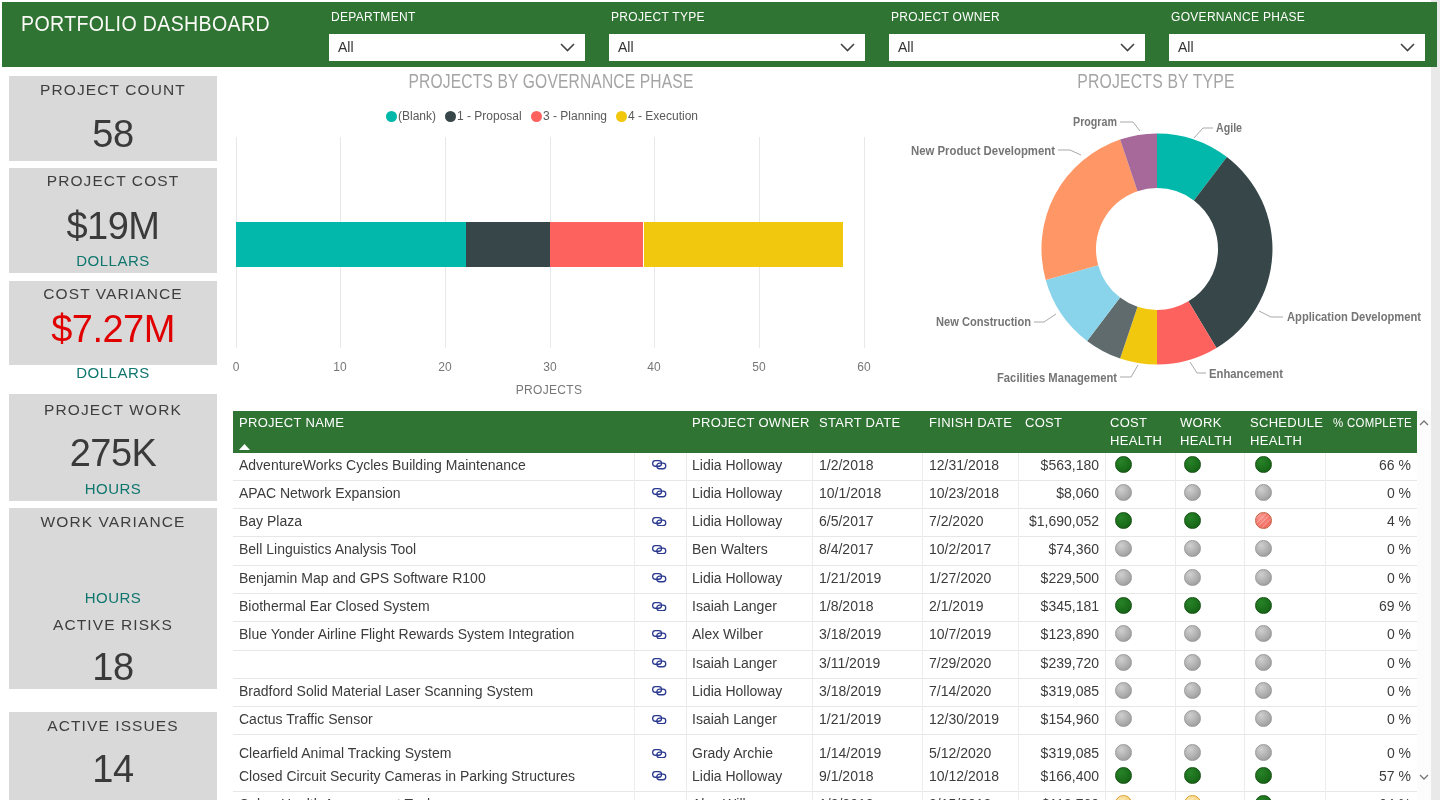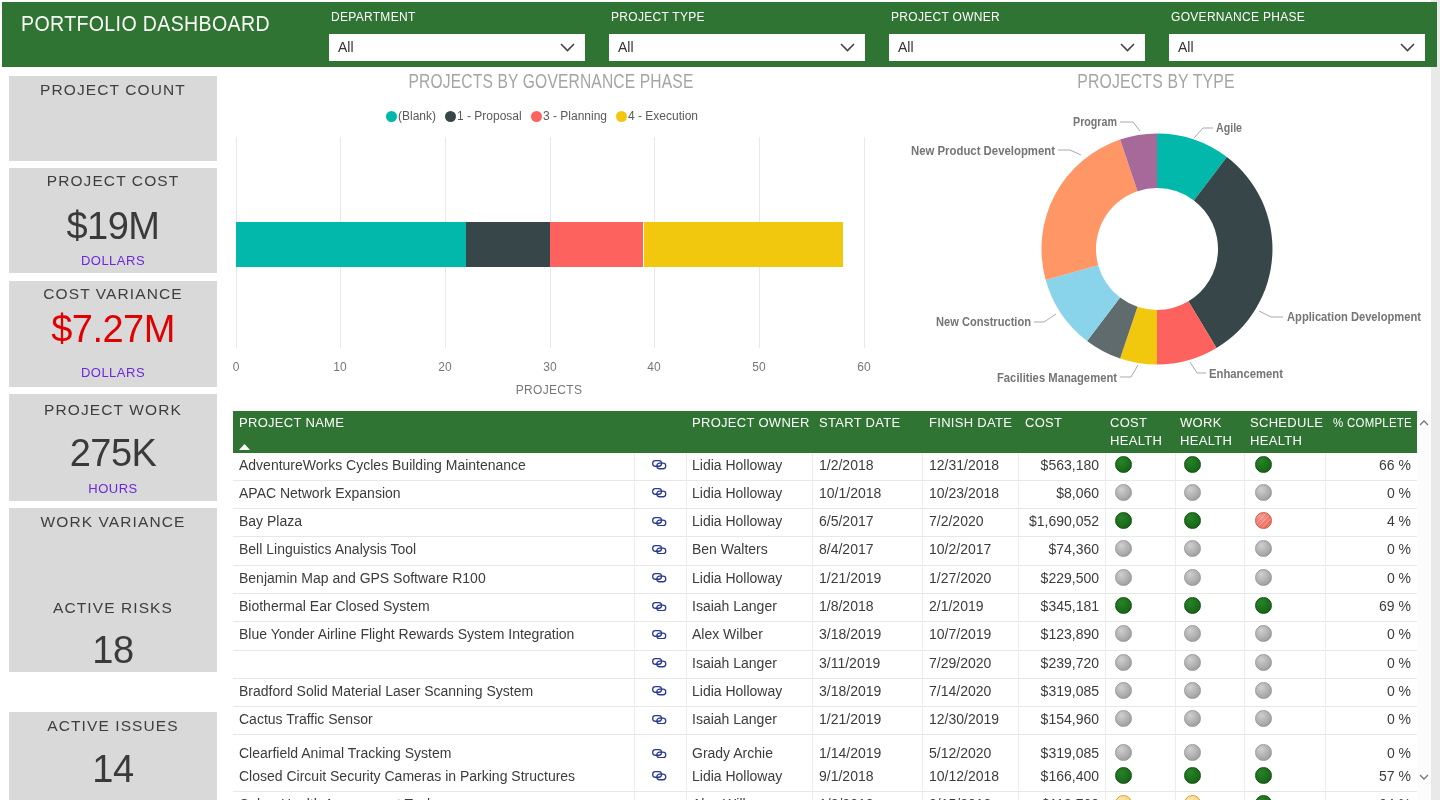--- a/index.html
+++ b/index.html
@@ -10,21 +10,21 @@
 .flabel{position:absolute;top:10px;font-size:12px;color:#FFF;letter-spacing:.3px}
 .fsel{position:absolute;top:34px;width:256px;height:27px;background:#FFF}
 .fsel span{position:absolute;left:9px;top:5px;font-size:14px;color:#333}
 .fsel svg{position:absolute;right:10px;top:9px}
 
 .card{position:absolute;left:9px;width:208px;background:#D9D9D9}
 .ct,.cv,.cu{position:absolute;left:0;width:208px;text-align:center;white-space:nowrap}
 .ct{font-size:15.5px;color:#3E3E3E;letter-spacing:1.1px;height:18px;line-height:18px}
 .cv{font-size:38px;color:#3A3A3A;letter-spacing:-.5px;height:44px;line-height:44px}
 .cv.red{color:#E00000}
-.cu{font-size:13px;color:#6d28d9;letter-spacing:.5px;height:15px;line-height:15px}
+.cu{font-size:15px;color:#0f766e;letter-spacing:.5px;height:15px;line-height:15px}
 
 .chtitle{position:absolute;font-size:20px;color:#A5A5A5;letter-spacing:.2px;white-space:nowrap}
 .gl{position:absolute;top:137px;width:1px;height:211px;background:#E8E8E8}
 .seg{position:absolute;top:222px;height:45px}
 .xlab{position:absolute;top:360px;width:40px;text-align:center;font-size:12px;color:#777}
 .leg{position:absolute;top:109px;font-size:12px;color:#5A5A5A;white-space:nowrap}
 .dot{display:inline-block;width:11px;height:11px;border-radius:50%;margin-right:1px;vertical-align:-1.5px}
 
 #thead{position:absolute;left:233px;top:411px;width:1184px;height:42px;background:#2F7432}
 .hc{position:absolute;font-size:13px;color:#FFF;line-height:17.5px;letter-spacing:.3px}
@@ -67,41 +67,42 @@
   </div>
 <div class="flabel" style="left:1171px">GOVERNANCE PHASE</div>
 <div class="fsel" style="left:1169px">
     <span>All</span>
     <svg width="15" height="9" viewBox="0 0 15 9">
       <path d="M1 1l6.5 6.5L14 1" stroke="#444" stroke-width="1.6" fill="none"></path>
     </svg>
   </div>
 <div class="card" style="top:76px;height:85px">
     <div class="ct" style="top:5px">PROJECT COUNT</div>
+    <div class="cv" style="top:36px">58</div>
   </div>
 <div class="card" style="top:168px;height:105px">
     <div class="ct" style="top:4px">PROJECT COST</div>
     <div class="cv" style="top:36px">$19M</div>
     <div class="cu" style="top:85px">DOLLARS</div>
   </div>
-<div class="card" style="top:281px;height:106px">
+<div class="card" style="top:281px;height:84px">
     <div class="ct" style="top:4px">COST VARIANCE</div>
     <div class="cv red" style="top:26px">$7.27M</div>
     <div class="cu" style="top:84px">DOLLARS</div>
   </div>
 <div class="card" style="top:394px;height:107px">
     <div class="ct" style="top:7px">PROJECT WORK</div>
     <div class="cv" style="top:37px">275K</div>
     <div class="cu" style="top:87px">HOURS</div>
   </div>
 <div class="card" style="top:508px;height:105px">
     <div class="ct" style="top:5px">WORK VARIANCE</div>
     <div class="cu" style="top:82px">HOURS</div>
   </div>
-<div class="card" style="top:592px;height:80px">
+<div class="card" style="top:609px;height:80px">
     <div class="ct" style="top:7px">ACTIVE RISKS</div>
     <div class="cv" style="top:36px">18</div>
   </div>
 <div class="card" style="top:712px;height:97px">
     <div class="ct" style="top:5px">ACTIVE ISSUES</div>
     <div class="cv" style="top:35px">14</div>
   </div>
 <div class="chtitle" style="left:551px;top:70px;transform:translateX(-50%) scaleX(.78)">PROJECTS BY GOVERNANCE PHASE</div>
 <div class="leg" style="left:386px"><span class="dot" style="background:#01B8AA"></span>(Blank)</div>
 <div class="leg" style="left:445px"><span class="dot" style="background:#374649"></span>1 - Proposal</div>

